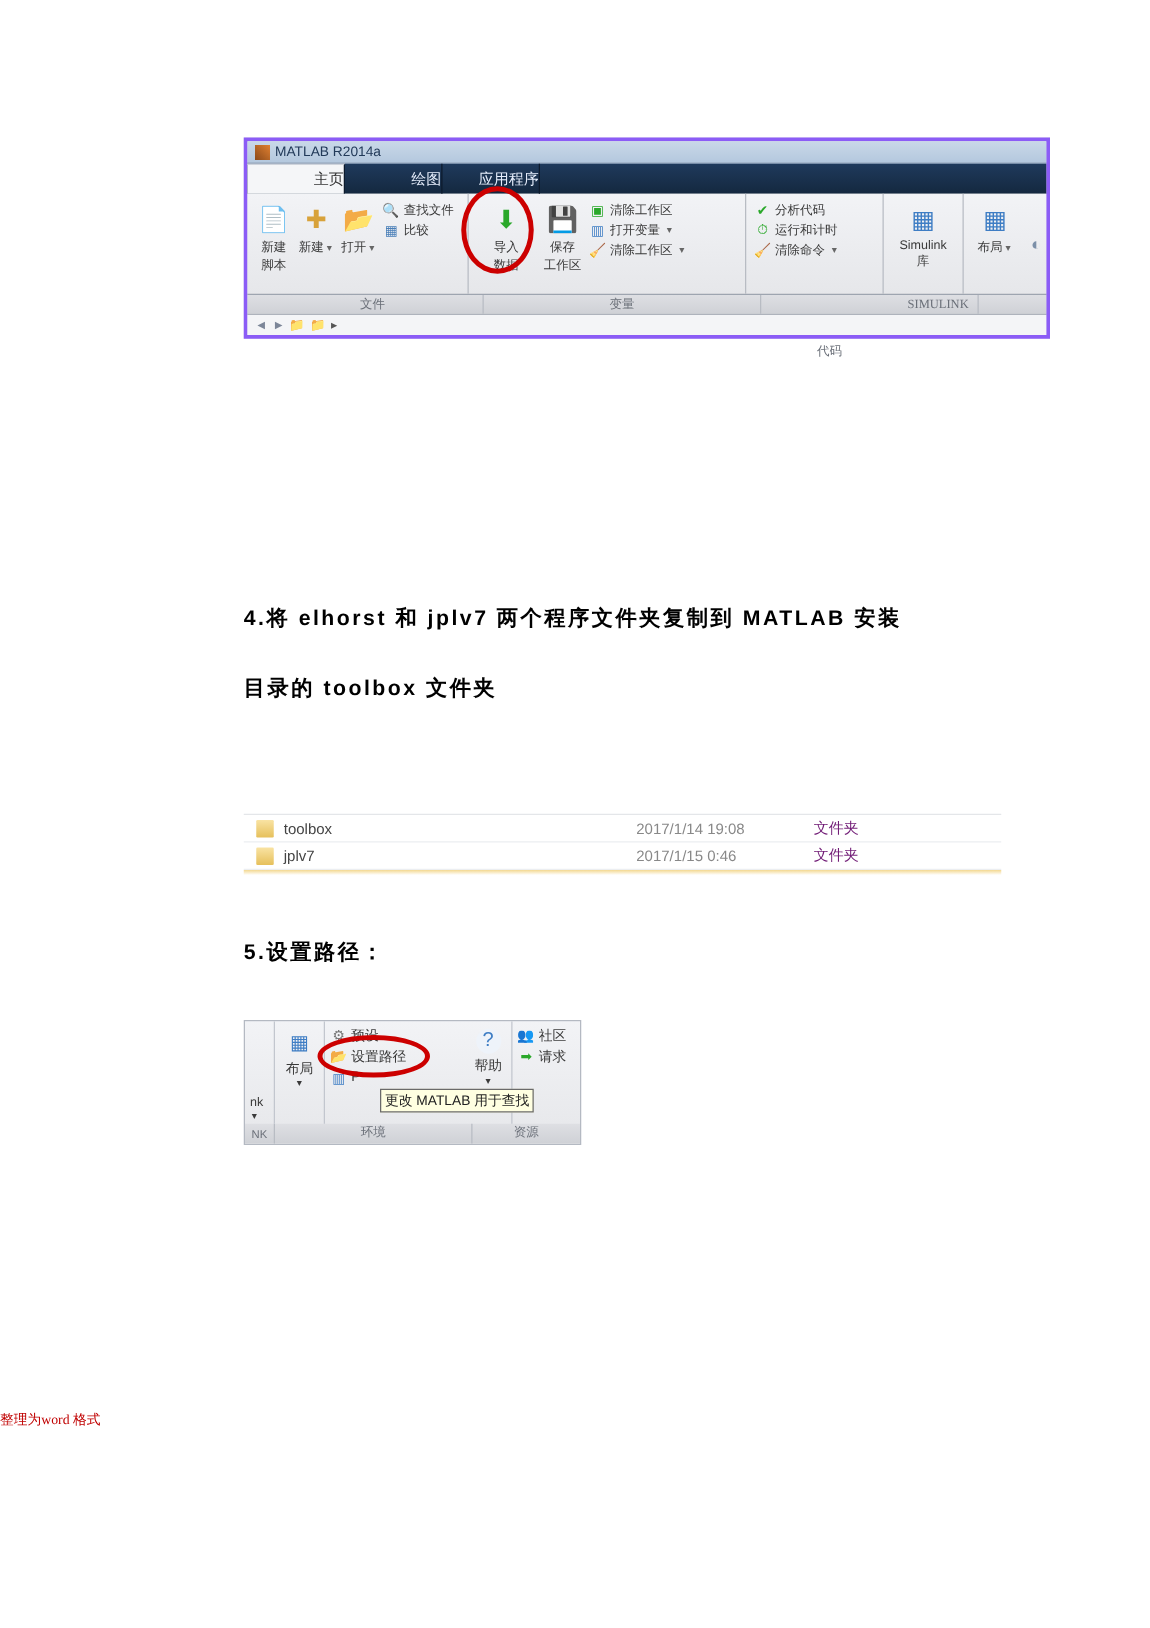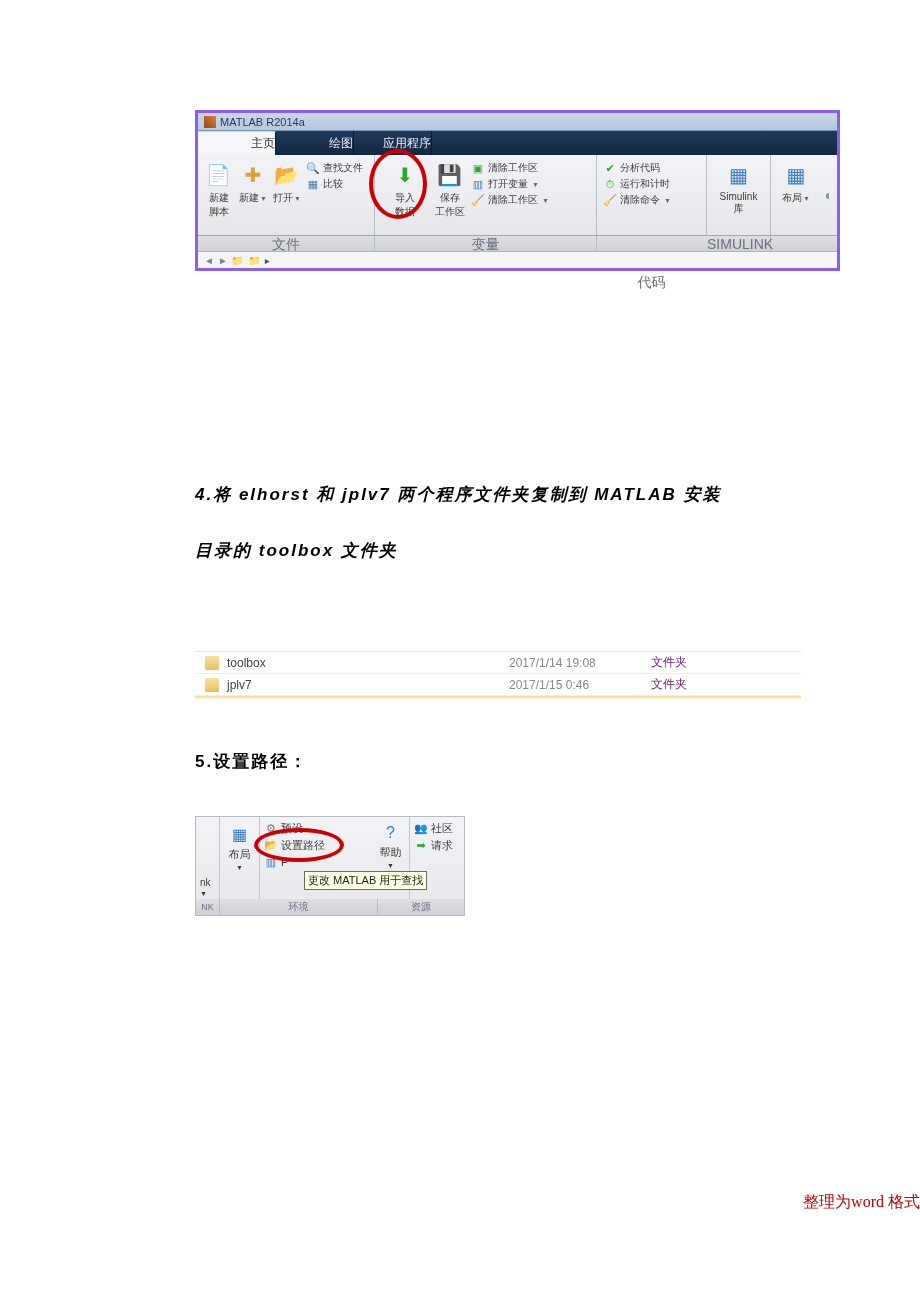--- a/index.html
+++ b/index.html
@@ -107,24 +107,25 @@
   }
   .mini-icon {
     width: 14px; height: 14px;
     display: flex; align-items: center; justify-content: center;
     font-size: 11px;
   }
   .section-label-row {
     height: 16px;
     background: linear-gradient(#dedfe3, #cfd1d6);
     display: flex;
-    font-size: 14px;
+    font-size: 10px;
     color: #6a6f78;
-    font-family: Liberation Sans, sans-serif;
+    font-family: Liberation Serif, serif;
     border-bottom: 1px solid #aeb3bc;
+    padding-left: 12px;
   }
   .section-label {
     text-align: center;
     border-right: 1px solid #b8bcc3;
     line-height: 16px;
   }
   .breadcrumb-row {
     height: 16px;
     background: #f4f5f7;
     display: flex;
@@ -241,23 +242,23 @@
   }
   .sp-footer .lbl {
     text-align: center;
     line-height: 16px;
     border-right: 1px solid #b8bcc3;
   }
 
   .footer-text {
     position: absolute;
     width: 100%;
-    text-align: right;
-    top: 1192px;
-    font-size: 16px;
+    text-align: left;
+    top: 1128px;
+    font-size: 11px;
     font-family: "SimSun", serif;
   }
   .footer-text .red { color: #c00000; }
 
   .dd-arrow { font-size: 7px; color: #666; margin-left: 1px; }
 </style>
 </head>
 <body>
 
 <div class="page-content">
@@ -383,21 +384,21 @@
 
     <div class="breadcrumb-row">
       <span style="color:#7c8698;">◄</span>
       <span style="color:#7c8698;">►</span>
       <span style="color:#d8a23a;">📁</span>
       <span style="color:#c8a84a;">📁</span>
       <span style="color:#555;">▸</span>
     </div>
   </div>
 
-  <div class="step-heading" style="margin-top:196px;font-style:italic;">4.将 elhorst 和 jplv7 两个程序文件夹复制到 MATLAB 安装目录的 toolbox 文件夹</div>
+  <div class="step-heading" style="margin-top:196px;">4.将 elhorst 和 jplv7 两个程序文件夹复制到 MATLAB 安装目录的 toolbox 文件夹</div>
 
   <div class="folder-table">
     <div class="folder-row">
       <span class="ficon"></span>
       <span class="fname">toolbox</span>
       <span class="fdate">2017/1/14 19:08</span>
       <span class="ftype">文件夹</span>
     </div>
     <div class="folder-row">
       <span class="ficon"></span>

